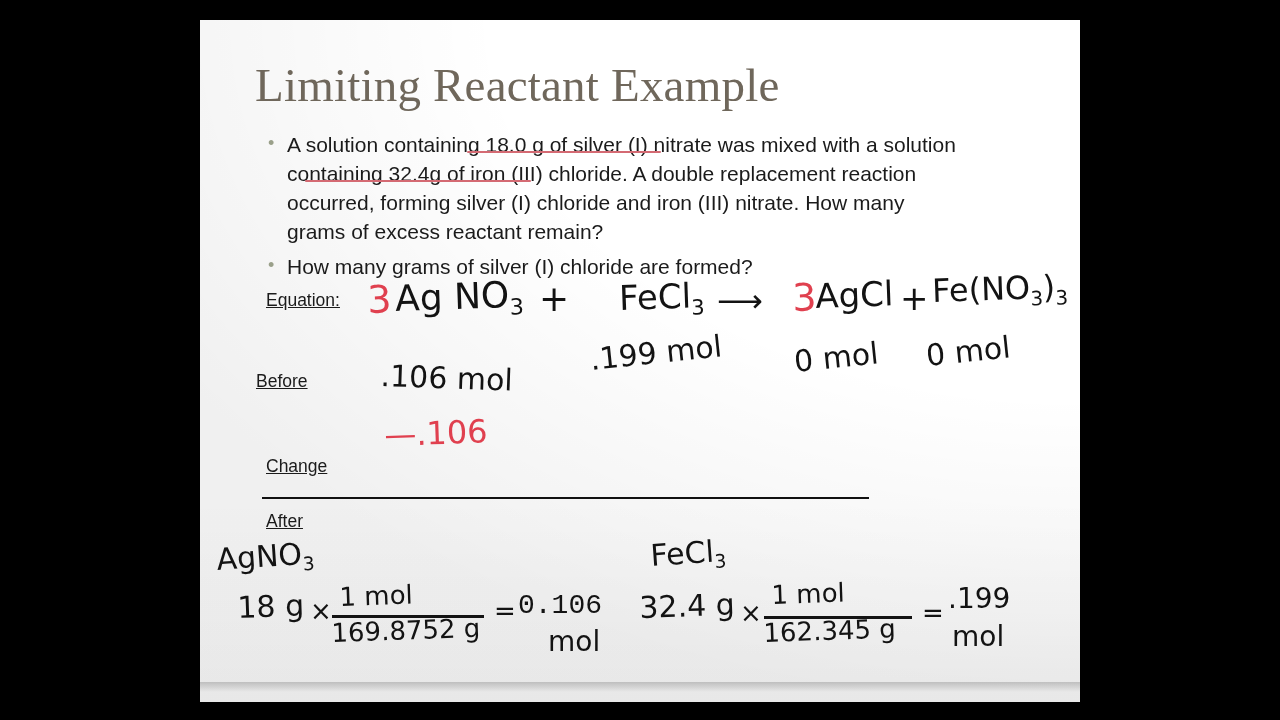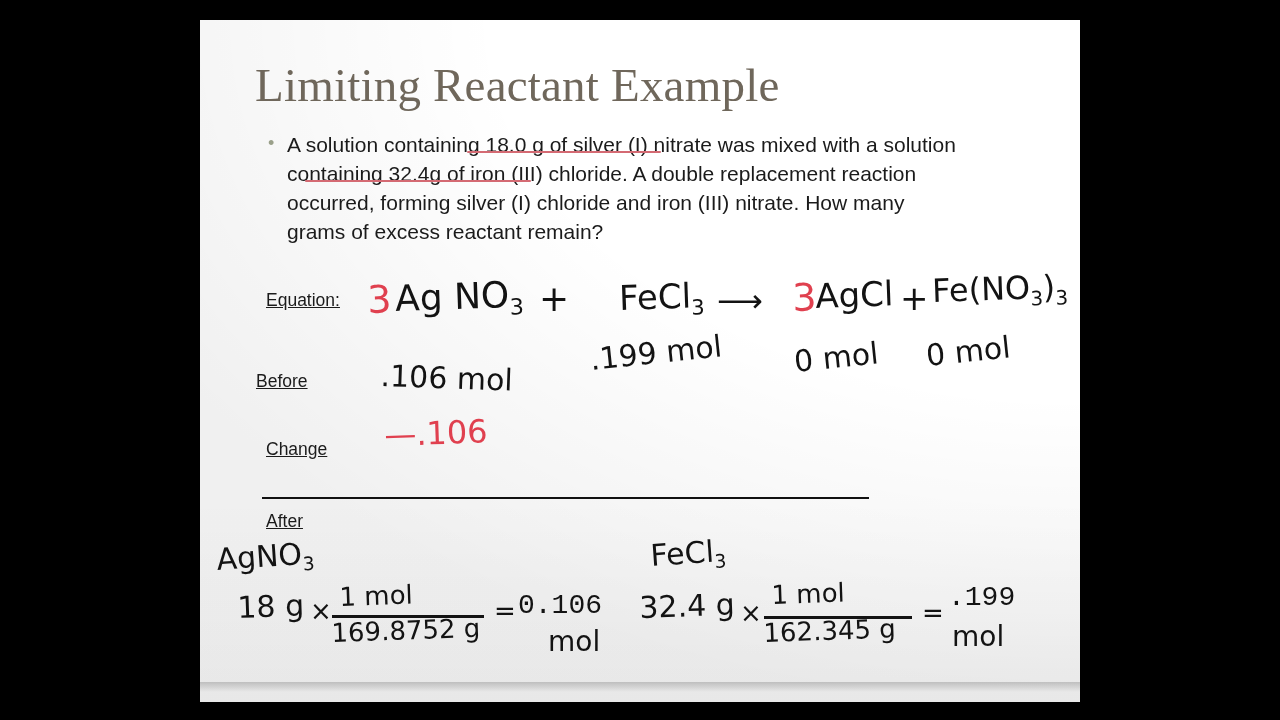--- a/index.html
+++ b/index.html
@@ -87,21 +87,21 @@
 
   
   .rowlabel {
     position: absolute;
     font-size: 17.5px;
     color: #1b1b1b;
     text-decoration: underline;
   }
   .lbl-equation { left: 66px; top: 270px; }
   .lbl-before   { left: 56px; top: 351px; }
-  .lbl-change   { left: 66px; top: 419px; }
+  .lbl-change   { left: 66px; top: 436px; }
   .lbl-after    { left: 66px; top: 491px; }
 
   .hrule {
     position: absolute;
     left: 62px;
     top: 477px;
     width: 607px;
     height: 2px;
     background: #111;
   }
@@ -155,21 +155,21 @@
   .w-res1  { left: 318px; top: 570px; font-size: 28px; font-family: Liberation Mono, monospace; }
   .w-res1b { left: 348px; top: 605px; font-size: 28px; }
 
   .w-fecl3 { left: 452px; top: 518px; font-size: 30px; }
   .w-324g  { left: 440px; top: 570px; font-size: 30px; }
   .w-times2{ left: 540px; top: 578px; font-size: 26px; }
   .w-num2  { left: 572px; top: 560px; font-size: 26px; }
   .w-bar2  { left: 564px; top: 596px; width: 148px; height: 3px; background: #131313; }
   .w-den2  { left: 564px; top: 598px; font-size: 26px; }
   .w-eq2   { left: 722px; top: 578px; font-size: 26px; }
-  .w-res2  { left: 748px; top: 562px; font-size: 28px; font-family: Liberation Mono, monospace; }
+  .w-res2  { left: 748px; top: 562px; font-size: 28px; }
   .w-res2b { left: 752px; top: 600px; font-size: 28px; }
 
   
   .slide-shadow {
     position: absolute;
     left: 160px;
     top: 682px;
     width: 960px;
     height: 10px;
     background: linear-gradient(180deg, rgba(0,0,0,0.18), rgba(0,0,0,0));
@@ -180,20 +180,21 @@
 
 <div id="stage">
 
   <div class="slide">
     <div class="slide-bg-shade"></div>
 
     <div class="title">Limiting Reactant Example</div>
 
     <div class="bullets">
       <div class="bullet">A solution containing 18.0 g of silver (I) nitrate was mixed with a solution containing 32.4g of iron (III) chloride.  A double replacement reaction occurred, forming silver (I) chloride and iron (III) nitrate.  How many grams of excess reactant remain?</div>
+      <div class="bullet">How many grams of silver (I) chloride are formed?</div>
     </div>
 
     <div class="ul-annot ul1"></div>
     <div class="ul-annot ul2"></div>
 
     <div class="rowlabel lbl-equation">Equation:</div>
     <div class="rowlabel lbl-before">Before</div>
     <div class="rowlabel lbl-change">Change</div>
     <div class="rowlabel lbl-after">After</div>
 

